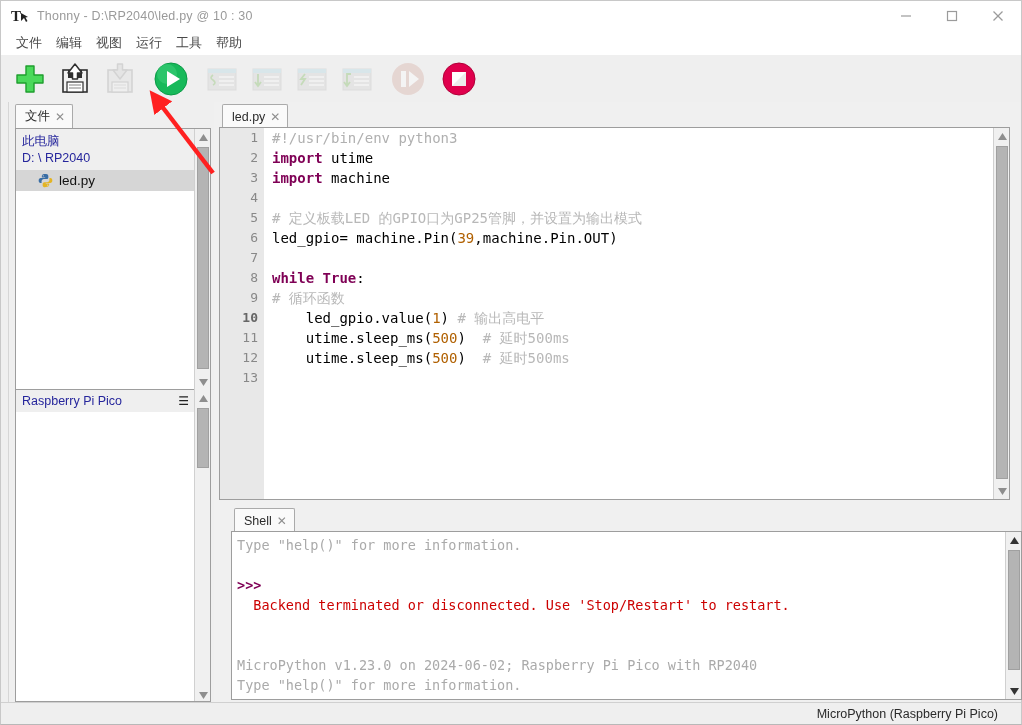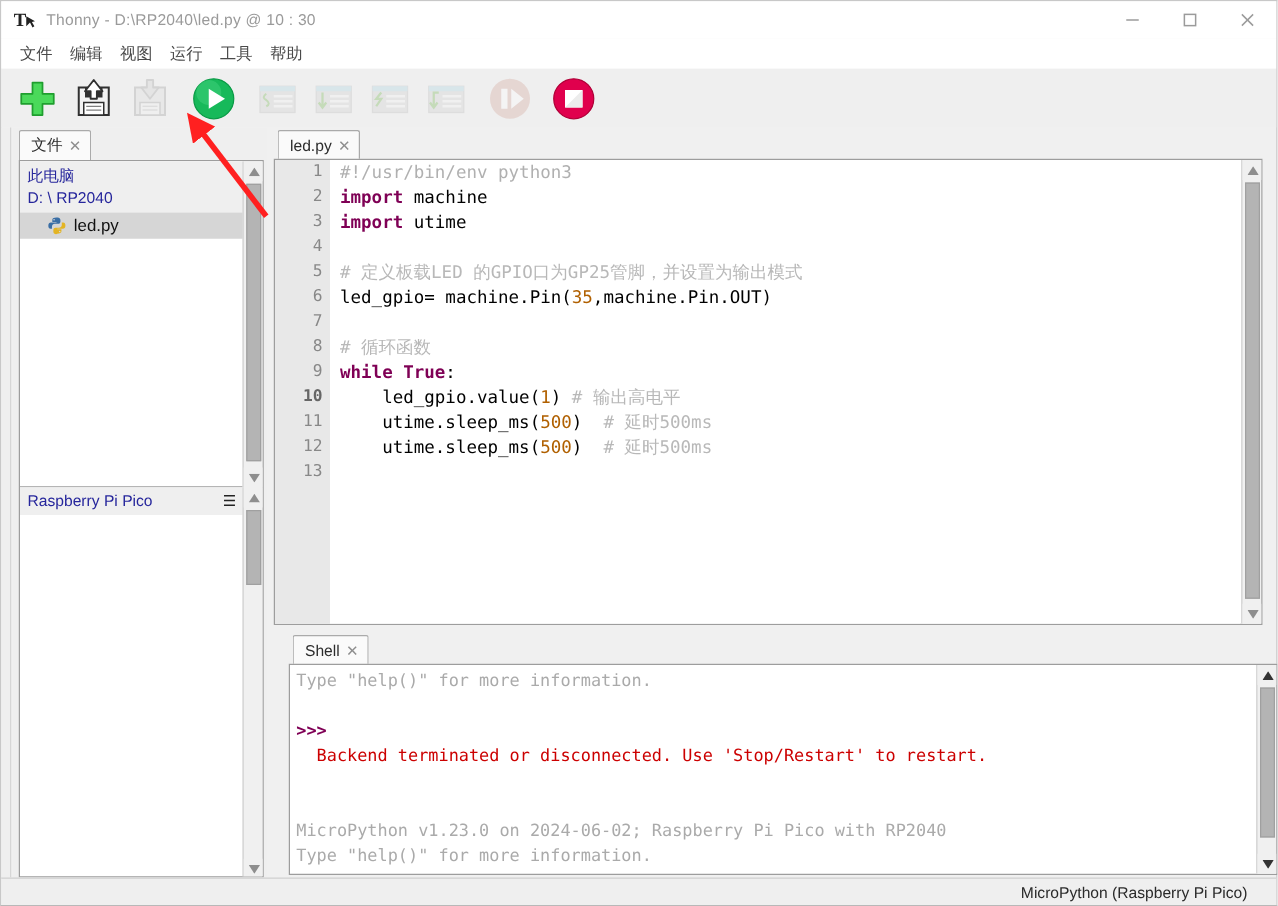--- a/index.html
+++ b/index.html
@@ -456,28 +456,28 @@
           <div>7</div>
           <div>8</div>
           <div>9</div>
           <div class="em">10</div>
           <div>11</div>
           <div>12</div>
           <div>13</div>
         </div>
       <div class="code" id="codearea">
           <div class="ln"><span class="cmt">#!/usr/bin/env python3</span></div>
+          <div class="ln"><span class="kw">import</span><span> utime</span></div>
           <div class="ln"><span class="kw">import</span><span> machine</span></div>
-          <div class="ln"><span class="kw">import</span><span> utime</span></div>
           <div class="ln">&nbsp;</div>
           <div class="ln"><span class="cmt-cjk"># 定义板载LED 的GPIO口为GP25管脚，并设置为输出模式</span></div>
-          <div class="ln"><span>led_gpio= machine.Pin(</span><span class="num">35</span><span>,machine.Pin.OUT)</span></div>
+          <div class="ln"><span>led_gpio= machine.Pin(</span><span class="num">39</span><span>,machine.Pin.OUT)</span></div>
           <div class="ln">&nbsp;</div>
+          <div class="ln"><span class="kw">while True</span><span>:</span></div>
           <div class="ln"><span class="cmt-cjk"># 循环函数</span></div>
-          <div class="ln"><span class="kw">while True</span><span>:</span></div>
           <div class="ln"><span>    led_gpio.value(</span><span class="num">1</span><span>) </span><span class="cmt-cjk"># 输出高电平</span></div>
           <div class="ln"><span>    utime.sleep_ms(</span><span class="num">500</span><span>)  </span><span class="cmt-cjk"># 延时500ms</span></div>
           <div class="ln"><span>    utime.sleep_ms(</span><span class="num">500</span><span>)  </span><span class="cmt-cjk"># 延时500ms</span></div>
         </div>
 
       <div class="vscroll" style="right:0; top:0; height:371px;">
         <div class="sb-arrow">
           <svg width="9" height="7" viewBox="0 0 9 7">
               <path d="M4.5 0 L9 7 L0 7 Z" fill="#8e8e8e"></path>
             </svg>

